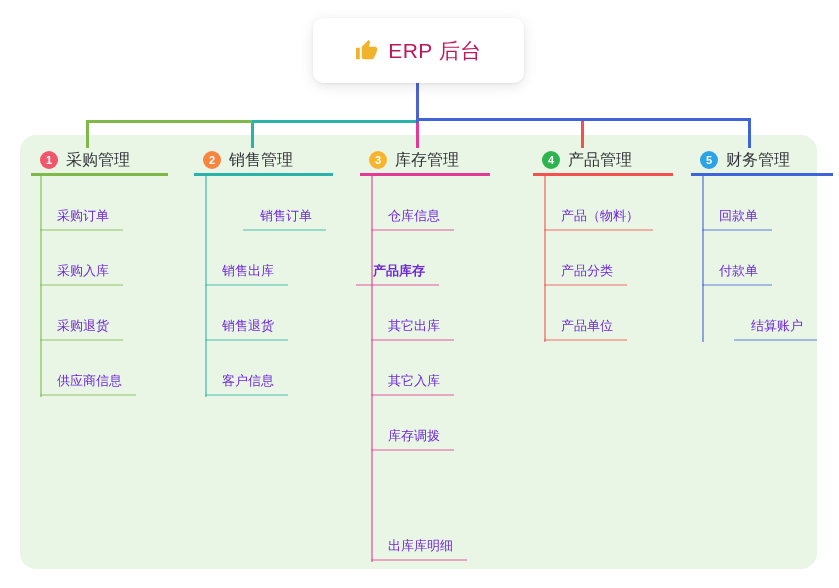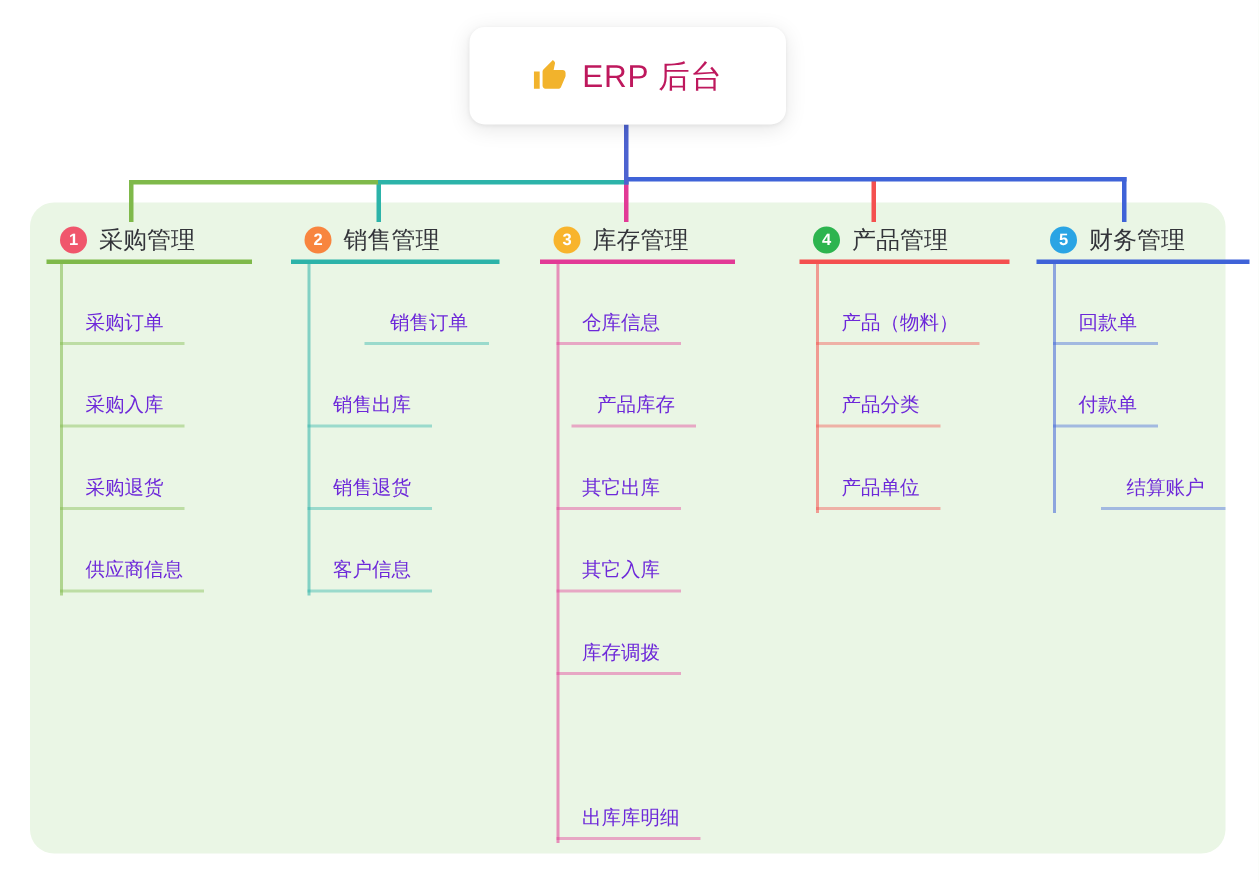--- a/index.html
+++ b/index.html
@@ -61,21 +61,21 @@
     <div class="child-row" style="left: 205px; top: 206px; margin-left: 38px;"><span class="child-label" style="border-bottom-color: rgba(44, 179, 169, 0.42);">销售订单</span></div>
     <div class="child-row" style="left: 205px; top: 261px;"><span class="child-label" style="border-bottom-color: rgba(44, 179, 169, 0.42);">销售出库</span></div>
     <div class="child-row" style="left: 205px; top: 316px;"><span class="child-label" style="border-bottom-color: rgba(44, 179, 169, 0.42);">销售退货</span></div>
     <div class="child-row" style="left: 205px; top: 371px;"><span class="child-label" style="border-bottom-color: rgba(44, 179, 169, 0.42);">客户信息</span></div>
     <div class="branch-title" style="left: 360px; min-width: 107px; border-bottom-color: rgb(226, 58, 150);">
       <span class="badge" style="background: rgb(248, 180, 44);">3</span>
       <span>库存管理</span>
     </div>
     <div class="vline" style="left: 371px; top: 175px; height: 387px; background: rgba(226, 58, 150, 0.55);"></div>
     <div class="child-row" style="left: 371px; top: 206px;"><span class="child-label" style="border-bottom-color: rgba(226, 58, 150, 0.42);">仓库信息</span></div>
-    <div class="child-row" style="left: 381px; top: 261px;"><span class="child-label" style="border-bottom-color: rgba(226, 58, 150, 0.42);">产品库存</span></div>
+    <div class="child-row" style="left: 356px; top: 261px; font-weight: bold;"><span class="child-label" style="border-bottom-color: rgba(226, 58, 150, 0.42);">产品库存</span></div>
     <div class="child-row" style="left: 371px; top: 316px;"><span class="child-label" style="border-bottom-color: rgba(226, 58, 150, 0.42);">其它出库</span></div>
     <div class="child-row" style="left: 371px; top: 371px;"><span class="child-label" style="border-bottom-color: rgba(226, 58, 150, 0.42);">其它入库</span></div>
     <div class="child-row" style="left: 371px; top: 426px;"><span class="child-label" style="border-bottom-color: rgba(226, 58, 150, 0.42);">库存调拨</span></div>
     <div class="child-row" style="left: 371px; top: 536px;"><span class="child-label" style="border-bottom-color: rgba(226, 58, 150, 0.42);">出库库明细</span></div>
     <div class="branch-title" style="left: 533px; min-width: 117px; border-bottom-color: rgb(244, 80, 79);">
       <span class="badge" style="background: rgb(45, 180, 79);">4</span>
       <span>产品管理</span>
     </div>
     <div class="vline" style="left: 544px; top: 175px; height: 167px; background: rgba(244, 80, 79, 0.55);"></div>
     <div class="child-row" style="left: 544px; top: 206px;"><span class="child-label" style="border-bottom-color: rgba(244, 80, 79, 0.42);">产品（物料）</span></div>

